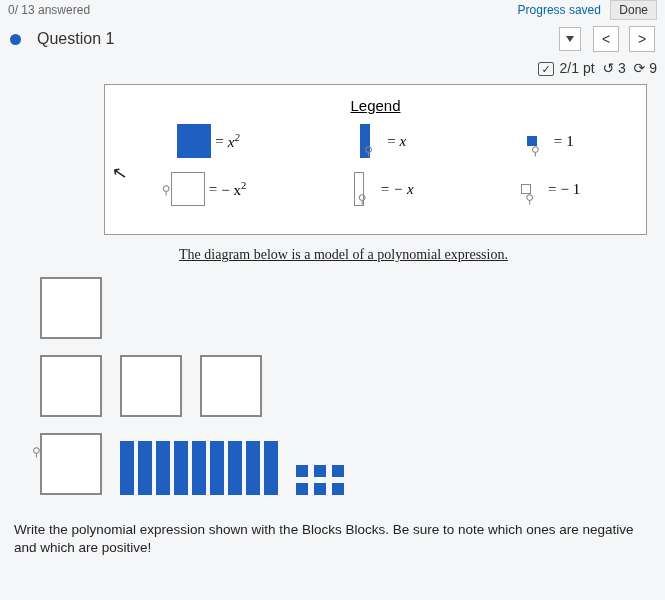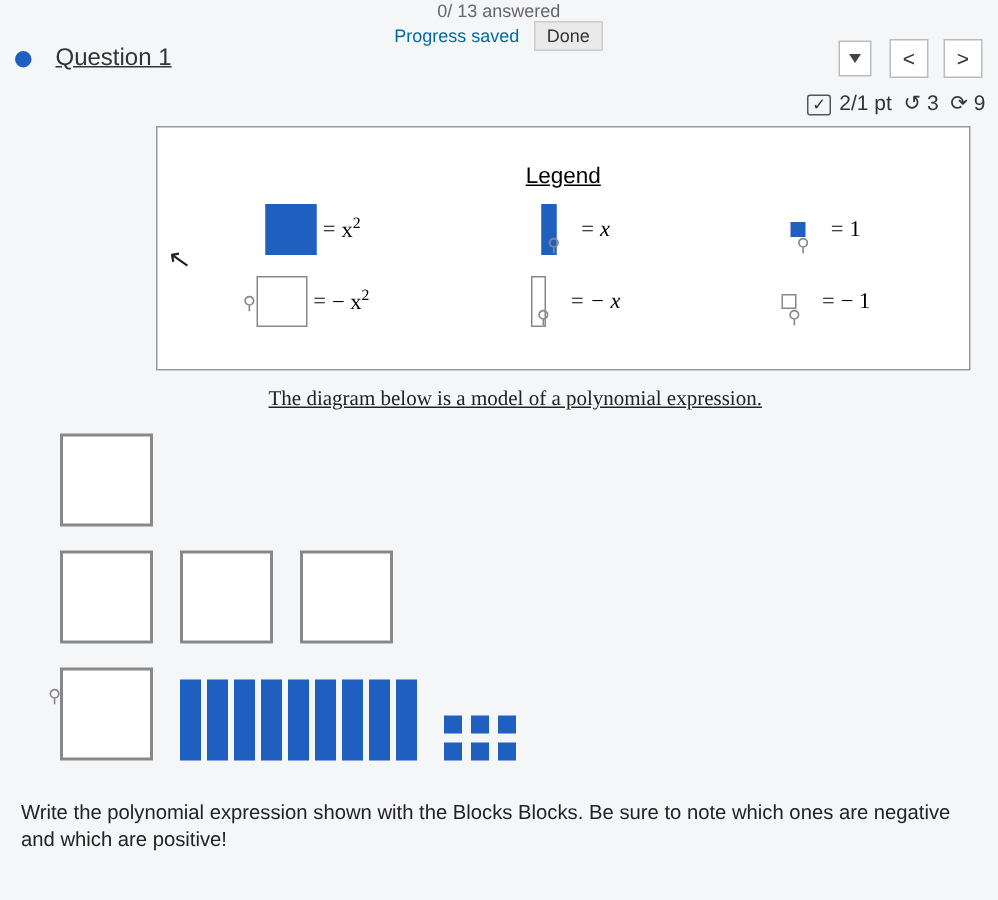--- a/index.html
+++ b/index.html
@@ -12,36 +12,35 @@
     position: relative;
   }
   .top-strip {
     display: flex;
     justify-content: space-between;
     align-items: center;
     padding: 0 8px;
     height: 20px;
     font-size: 12px;
     color: #666;
-    flex-direction: column;
   }
   .progress-text { color: #0369a1; font-size: 12px; }
   .done-btn {
     background: #eaeaea; border: 1px solid #ccc; padding: 2px 8px;
     font-size: 12px; color: #333; margin-left: 6px;
   }
   .header-row {
     display: flex; align-items: center; padding: 6px 10px;
     gap: 10px;
   }
   .blue-dot {
     width: 11px; height: 11px; border-radius: 50%;
     background: #1f5fbf; display: inline-block; margin-right: 6px;
   }
-  .question-label { font-size: 16px; color: #333; text-decoration: underline; }
+  .question-label { font-size: 16px; color: #333; }
   .dd {
     border: 1px solid #bbb; background: #fff; width: 22px; height: 24px;
     display: inline-flex; align-items: center; justify-content: center;
     margin-left: auto; margin-right: 2px; position: relative;
   }
   .dd-caret {
     width:0;height:0;border-left:4px solid transparent;border-right:4px solid transparent;
     border-top:6px solid #444;
   }
   .nav-btn {
@@ -49,21 +48,21 @@
     display: inline-flex; align-items: center; justify-content: center;
     font-size: 14px; color: #333;
   }
   .score-row {
     text-align: right; padding: 2px 8px 8px 0; font-size: 14px; color: #333;
   }
   .score-row .chk::before { content: "✓"; margin-right:2px; border:1px solid #555; font-size:11px; padding:0 2px; border-radius:2px;}
   .legend-box {
     margin: 0 18px 0 104px;
     border: 1px solid #999;
-    padding: 24px 12px 14px 12px;
+    padding: 12px 12px 14px 12px;
     background: #fff;
   }
   .legend-title {
     text-align: center; text-decoration: underline;
     font-size: 15px; margin-bottom: 10px;
   }
   .legend-row { display:flex; align-items:center; justify-content: space-around; margin:8px 0 14px 0;}
   .lg-item { display:flex; align-items:center; gap:4px; font-family: 'Times New Roman', serif; font-size:15px;}
   .tile-big { width: 34px; height:34px; background:#1f5fbf; border:1px solid #1f5fbf;}
   .tile-big-outline { width: 34px; height:34px; background:#fff; border:1px solid #888; position:relative;}
@@ -134,21 +133,21 @@
 
 <span class="cursor">↖</span>
 
 <div class="legend-box">
   <div class="legend-title">Legend</div>
 
   <div class="legend-row">
     <div class="lg-item">
       <span class="tile-big"></span>
       <span>=</span>
-      <span style="">
+      <span style="font-style:italic;">
         <span>x</span><sup>2</sup>
       </span>
     </div>
     <div class="lg-item">
       <span class="tile-bar"></span>
         <span class="mag">⚲</span>
       <span>=</span>
       <span style="font-style:italic;">x</span>
     </div>
     <div class="lg-item">

